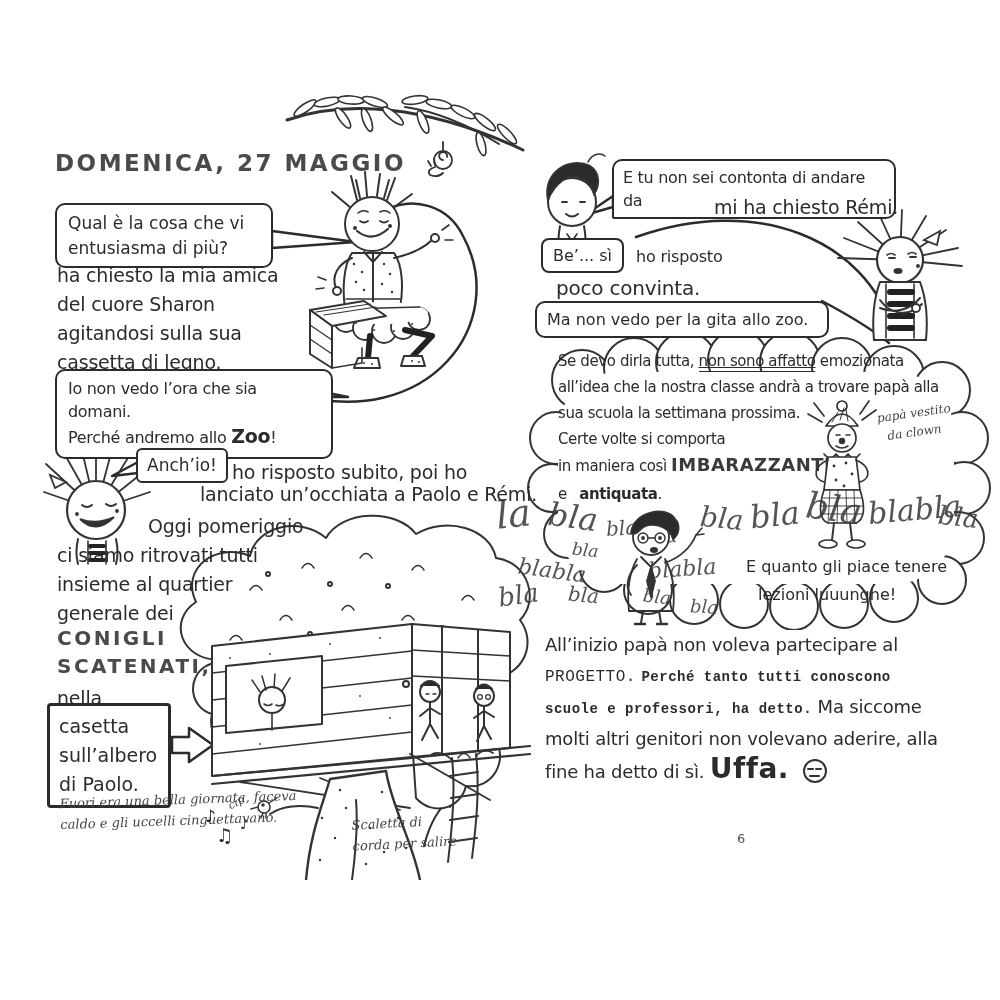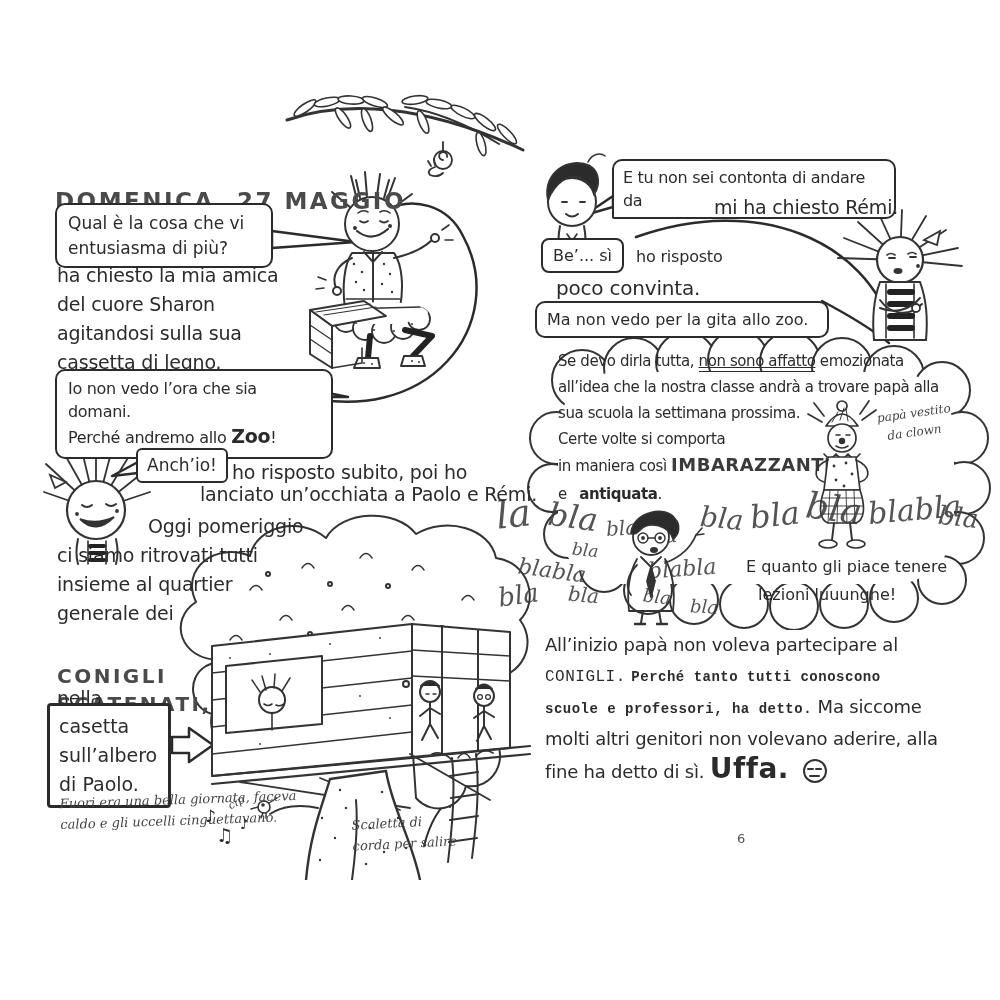--- a/index.html
+++ b/index.html
@@ -2,21 +2,21 @@
 <html><head>
 <meta charset="utf-8">
 <style>
   html,body{margin:0;padding:0;background:#fff;}
   #canvas{position:relative;width:1000px;height:1000px;background:#fff;overflow:hidden;
           font-family:"DejaVu Sans",sans-serif;color:#2b2b2b;}
   .abs{position:absolute;}
   .t{font-size:19px;line-height:29px;letter-spacing:-0.2px;}
   .bb{position:absolute;background:#fff;border:2.5px solid #2b2b2b;border-radius:10px;
       font-size:17px;line-height:1.45;padding:6px 11px;z-index:4;}
-  .handcaps{font-weight:800;letter-spacing:2.5px;color:#4a4a4a;margin-top:38px;}
+  .handcaps{font-weight:800;letter-spacing:2.5px;color:#4a4a4a;}
   .hw{font-family:"DejaVu Serif",serif;font-style:italic;font-size:13px;color:#444;line-height:21px;}
   .bla{position:absolute;font-family:"DejaVu Serif",serif;font-style:italic;color:#3d3d3d;
        opacity:.88;z-index:3;}
   .mono{font-family:"Liberation Mono",monospace;font-size:16px;letter-spacing:0.5px;}
   .monob{font-family:"Liberation Mono",monospace;font-weight:bold;font-size:14px;letter-spacing:0.5px;}
   .u{text-decoration:underline;border-bottom:1.5px solid #2b2b2b;padding-bottom:1px;}
   .boldcaps{font-weight:800;letter-spacing:0.5px;font-size:18px;color:#3a3a3a;}
   .cloudline{position:absolute;font-size:15px;letter-spacing:-0.4px;line-height:24px;z-index:3;}
   svg{display:block;}
   .ill{position:absolute;z-index:2;}
@@ -449,21 +449,21 @@
   </svg>
 
   <div class="abs" style="left:746px;top:553px;font-size:16px;line-height:28px;z-index:3;">
     <div>E quanto gli piace tenere</div>
     <div style="margin-left:12px;">lezioni luuunghe!</div>
   </div>
 
   <div class="abs" style="left:545px;top:630px;width:445px;font-size:18px;line-height:30px;letter-spacing:-0.2px;z-index:4;">
     <div>All’inizio papà non voleva partecipare al</div>
     <div>
-      <span class="mono">CONIGLI.</span>
+      <span class="mono">PROGETTO.</span>
       <span class="monob">Perché tanto tutti conoscono</span>
     </div>
     <div>
       <span class="monob">scuole e professori, ha detto.</span>
       <span>Ma siccome</span>
     </div>
     <div>molti altri genitori non volevano aderire, alla</div>
     <div>
       <span>fine ha detto di sì.</span>
       <span style="font-weight:900;font-size:28px;letter-spacing:0.5px;">Uffa.</span>

